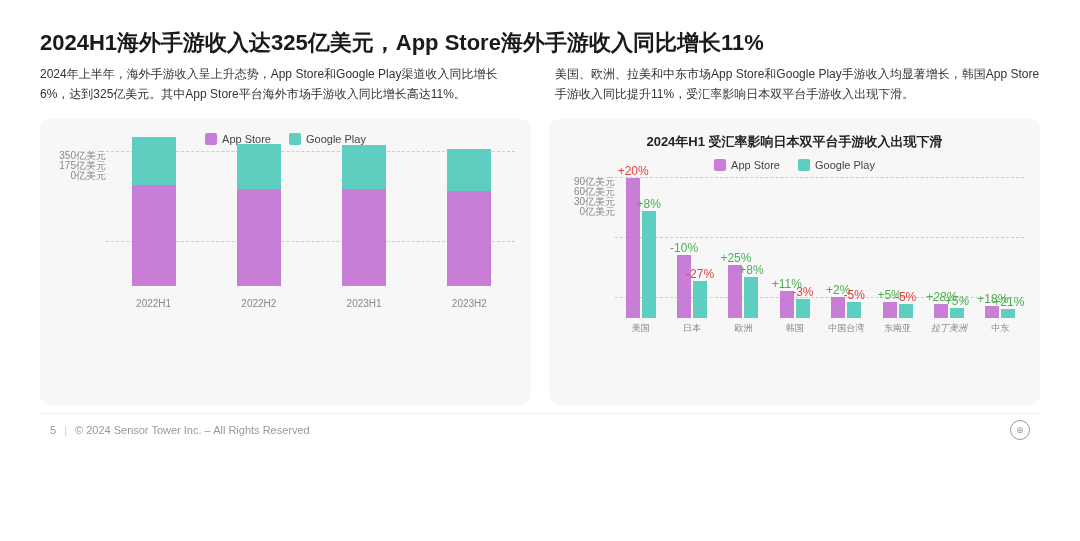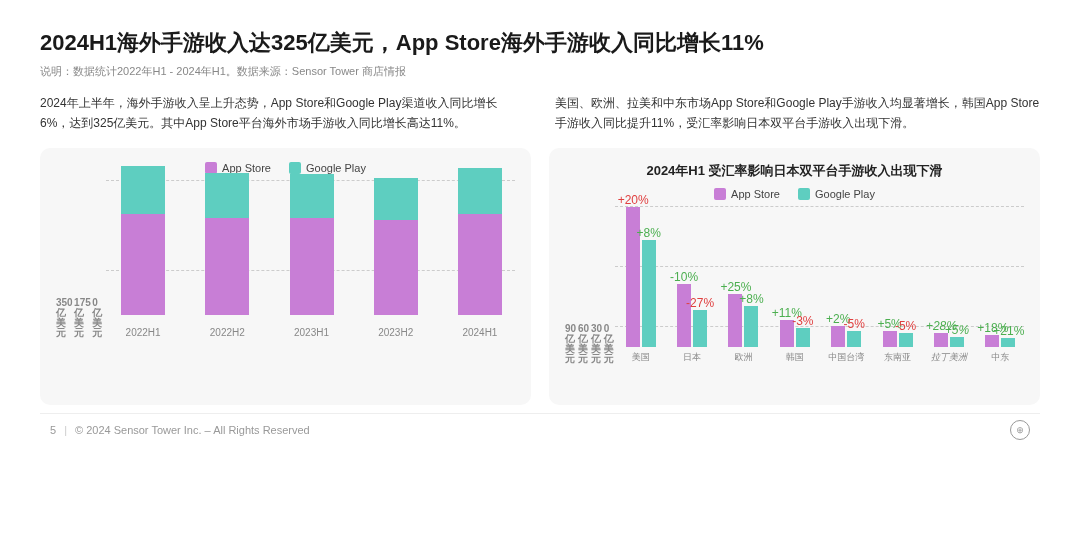--- a/index.html
+++ b/index.html
@@ -92,24 +92,23 @@
       position: relative;
       gap: 14px;
     }
     .bar-chart-yaxis {
       position: absolute;
       left: 0;
       top: 0;
       bottom: 22px;
       width: 50px;
       display: flex;
-      flex-direction: row;
+      flex-direction: column;
       justify-content: flex-start;
       align-items: flex-end;
-      font-weight: bold;
     }
     .y-label {
       font-size: 10px;
       color: #888;
       line-height: 1;
     }
     .bar-group {
       display: flex;
       flex-direction: column;
       align-items: center;
@@ -211,21 +210,20 @@
       justify-content: center;
       font-size: 9px;
       color: #999;
     }
   </style>
 </head>
 <body>
 
 <div class="page">
   <div class="main-title">2024H1海外手游收入达325亿美元，App Store海外手游收入同比增长11%</div>
-  <div class="subtitle">说明：数据统计2022年H1 - 2024年H1。数据来源：Sensor Tower 商店情报</div>
 
   <div class="text-row">
     <div class="text-col">2024年上半年，海外手游收入呈上升态势，App Store和Google Play渠道收入同比增长6%，达到325亿美元。其中App Store平台海外市场手游收入同比增长高达11%。</div>
     <div class="text-col">美国、欧洲、拉美和中东市场App Store和Google Play手游收入均显著增长，韩国App Store手游收入同比提升11%，受汇率影响日本双平台手游收入出现下滑。</div>
   </div>
 
   <div class="charts-row">
 
     <div class="chart-box">
       <div class="legend">
@@ -269,27 +267,20 @@
                 <div class="bar-segment-purple" style="height: 97px;"></div>
               </div>
               <div class="bar-xlabel">2023H1</div>
             </div>
             <div class="bar-group">
               <div class="bar-stack" style="height: 156px; justify-content: flex-end; display: flex; flex-direction: column; width: 44px;">
                 <div class="bar-segment-green" style="height: 42px;"></div>
                 <div class="bar-segment-purple" style="height: 95px;"></div>
               </div>
               <div class="bar-xlabel">2023H2</div>
-            </div>
-            <div class="bar-group">
-              <div class="bar-stack" style="height: 156px; justify-content: flex-end; display: flex; flex-direction: column; width: 44px;">
-                <div class="bar-segment-green" style="height: 46px;"></div>
-                <div class="bar-segment-purple" style="height: 101px;"></div>
-              </div>
-              <div class="bar-xlabel">2024H1</div>
             </div>
           </div>
       </div>
     </div>
 
     <div class="chart-box">
       <div class="chart-title">2024年H1 受汇率影响日本双平台手游收入出现下滑</div>
       <div class="legend">
         <div class="legend-item">
           <div class="legend-dot" style="background:#c87ed6;"></div>

